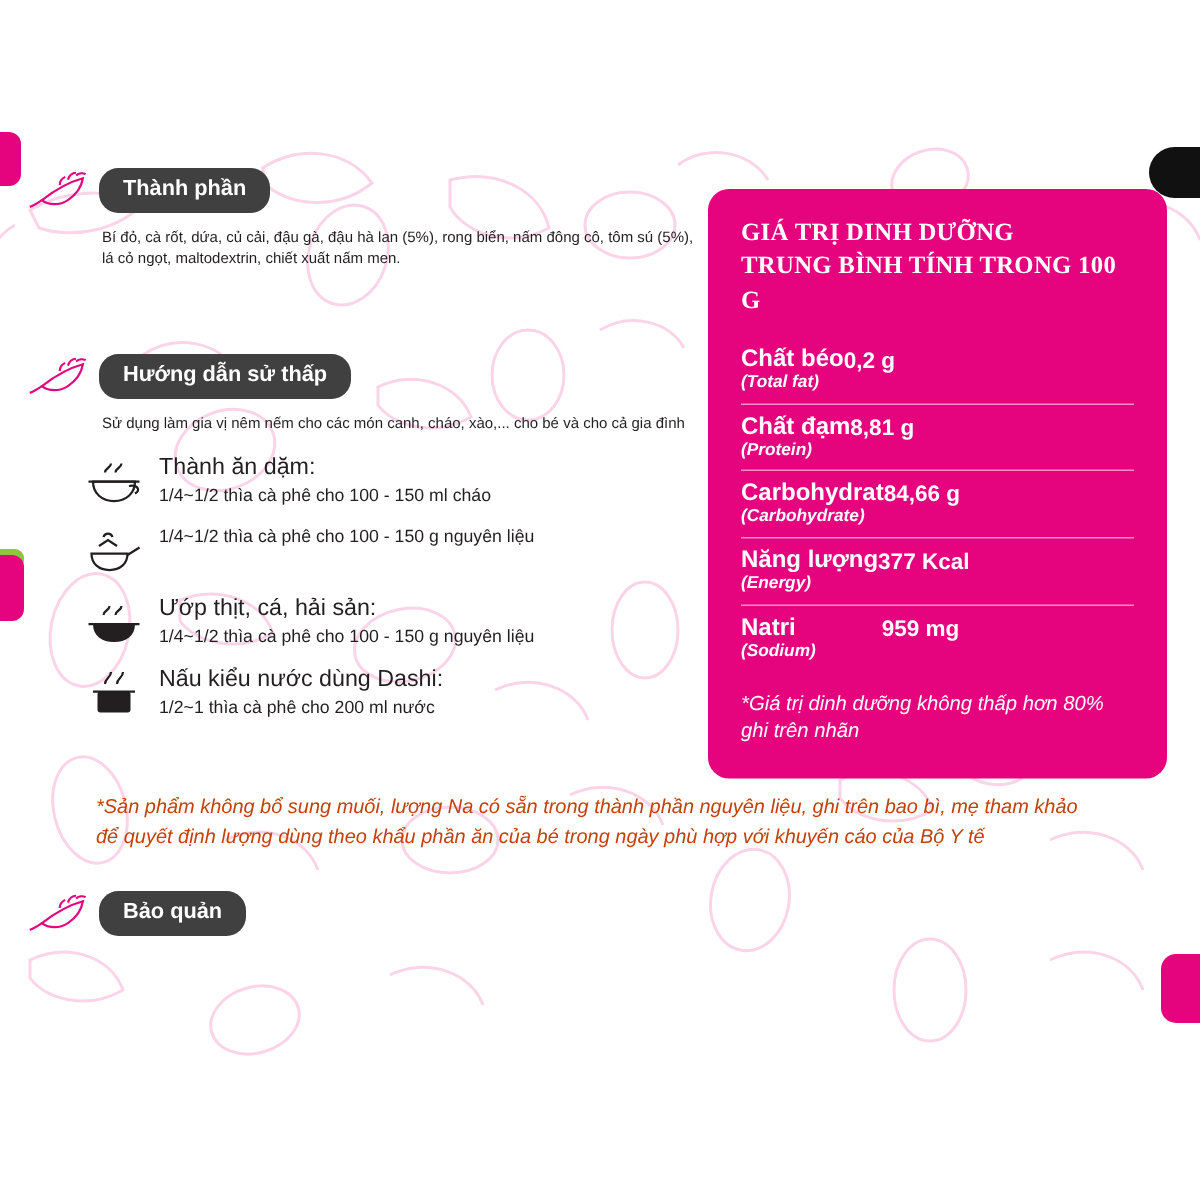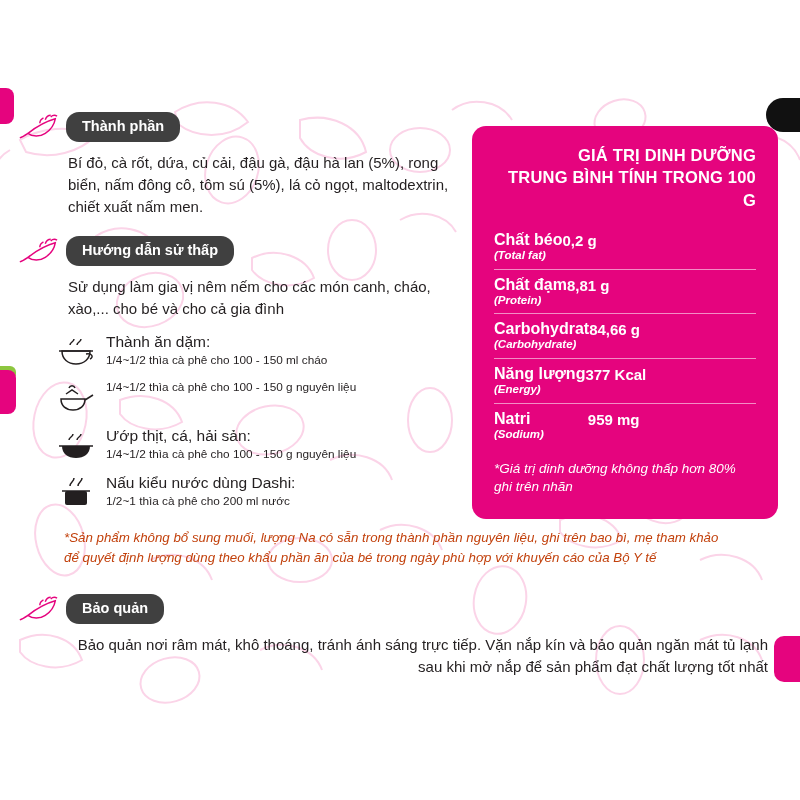--- a/index.html
+++ b/index.html
@@ -86,21 +86,21 @@
     font-size: 14.5px;
     font-weight: bold;
     line-height: 1;
     padding: 7px 16px 8px 16px;
     border-radius: 13px;
     white-space: nowrap;
   }
 
   .body-text {
     color: #231f20;
-    font-size: 15px;
+    font-size: 10px;
     line-height: 1.48;
     margin: 0;
   }
 
   
   .ingredients {
     position: absolute;
     left: 18px;
     top: 112px;
     width: 445px;
@@ -163,47 +163,47 @@
     font-style: italic;
     line-height: 1.5;
     margin: 0;
   }
 
   .storage {
     position: absolute;
     left: 18px;
     top: 594px;
     width: 750px;
-    text-align: right;
   }
   .storage .body-text {
     margin-top: 10px;
     padding-left: 50px;
     width: 700px;
   }
 
   
   .nutrition {
     position: absolute;
     left: 472px;
     top: 126px;
     width: 306px;
     background: #e5047e;
     border-radius: 14px;
     padding: 18px 22px 22px 22px;
     box-sizing: border-box;
     color: #ffffff;
   }
   .nutri-title {
-    text-align: right;
+    text-align: left;
     font-size: 16.5px;
     font-weight: bold;
     line-height: 1.35;
     letter-spacing: 0.2px;
     margin: 0 0 14px 0;
+    font-family: Liberation Serif, serif;
   }
   .nutri-row {
     display: flex;
     align-items: flex-start;
     justify-content: flex-start;
     border-bottom: 1px solid rgba(255,255,255,0.55);
     padding: 6px 0 6px 0;
     font-weight: bold;
   }
   .nutri-row:last-of-type {
@@ -367,21 +367,20 @@
     <div class="section-head">
       <svg class="carrot-icon" viewBox="0 0 44 28" fill="none" stroke="#e5047e" stroke-width="1.6">
         <path d="M41 5 C30 8 20 14 11 21 C16 25 24 25 30 21 C36 17 40 11 41 5 Z"></path>
         <path d="M11 21 C8 23 5 25 2 26"></path>
         <path d="M36 3 C38 1 41 1 43 2"></path>
         <path d="M30 6 C31 3 33 1 36 1"></path>
         <path d="M24 10 C24 7 26 5 28 4"></path>
       </svg>
       <span class="pill">Bảo quản</span>
     </div>
-    <p class="body-text">Bảo quản nơi râm mát, khô thoáng, tránh ánh sáng trực tiếp. Vặn nắp kín và bảo quản ngăn mát tủ lạnh sau khi mở nắp để sản phẩm đạt chất lượng tốt nhất</p>
   </div>
 
   <div class="nutrition">
     <div class="nutri-title">
       <div>GIÁ TRỊ DINH DƯỠNG</div>
       <div>TRUNG BÌNH TÍNH TRONG 100 G</div>
     </div>
 
     <div class="nutri-row">
       <div>

